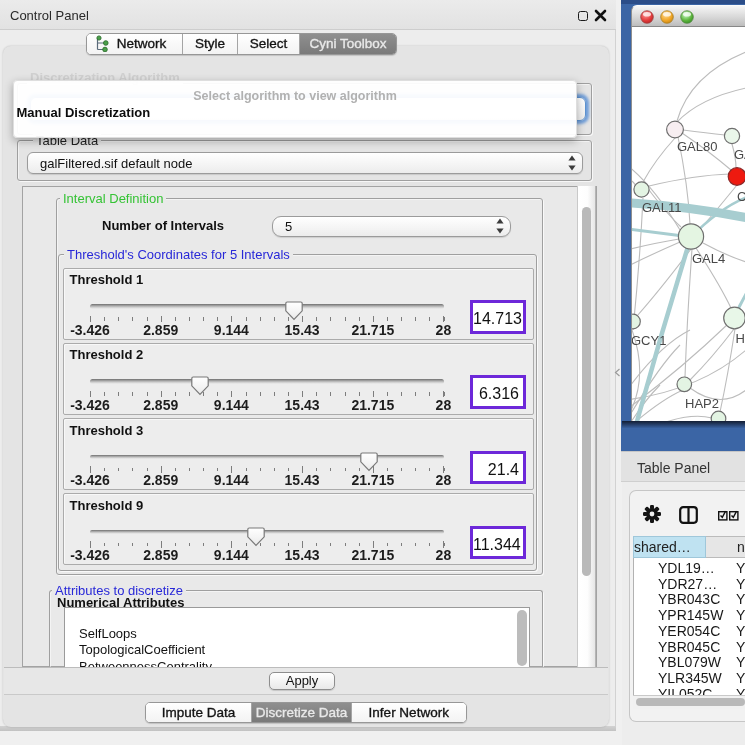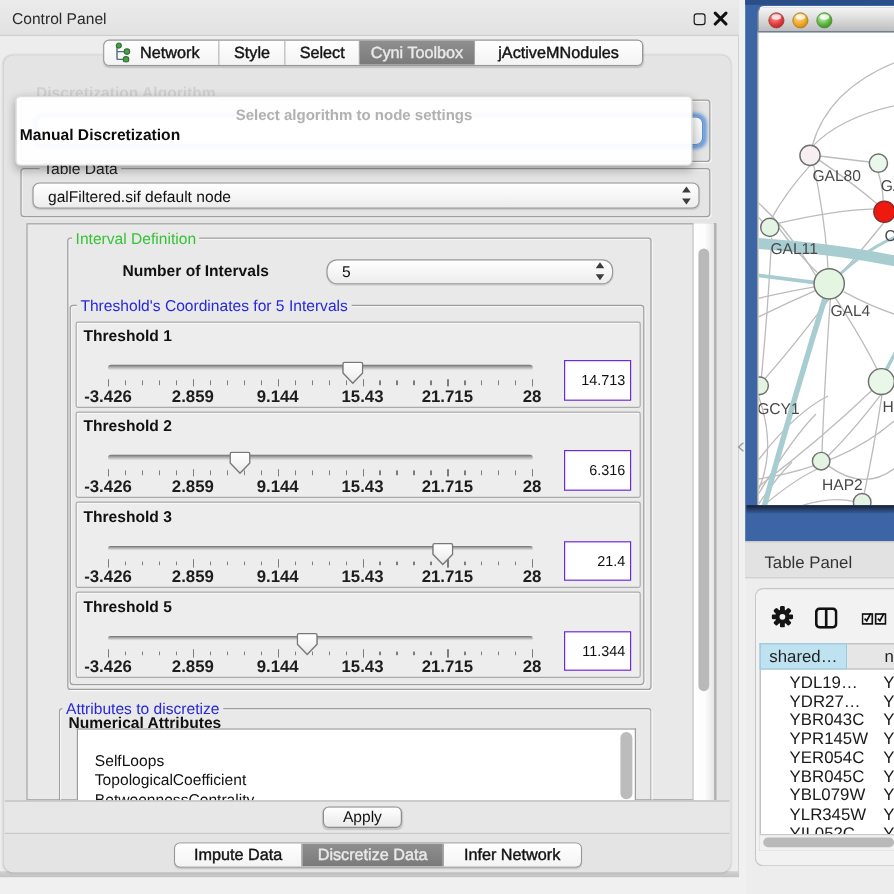--- a/index.html
+++ b/index.html
@@ -19,21 +19,21 @@
 .tbt{position:absolute;font-size:13px;line-height:13px;padding:0 3px;}
 .combo{background:linear-gradient(#ffffff,#f2f2f2 70%,#ececec);border:1px solid #9b9b9b;border-radius:6px;box-shadow:0 1px 1px rgba(0,0,0,0.12);}
 .combo span{position:absolute;left:12px;top:3px;font-size:13px;color:#111;}
 .arrs path{fill:#3c3c3c;}
 .thrbox{width:471px;height:72px;background:#ededed;border:1px solid #ababab;border-radius:2px;box-shadow:inset 1px 1px 0 #f8f8f8;}
 .thrlbl{font-weight:bold;font-size:13px;color:#111;line-height:13px;}
 .track{left:90px;width:353.5px;height:4.5px;border-radius:2.5px;background:linear-gradient(#6f6f6f,#b4b4b4 45%,#d9d9d9 75%,#eeeeee);}
 .minticks{left:90px;width:354.5px;height:3.5px;background:repeating-linear-gradient(to right,#7d7d7d 0 1px,transparent 1px 14.14px);}
 .majticks{left:90px;width:354.5px;height:6.5px;background:repeating-linear-gradient(to right,#7d7d7d 0 1px,transparent 1px 70.7px);}
 .tlab{transform:translateX(-50%);font-size:14px;font-weight:bold;color:#1d1d1d;line-height:11.5px;}
-.valbox{left:470px;width:56px;height:33.5px;background:#fff;border:1px solid #6d28d9;font-size:12px;text-align:right;line-height:32px;padding-right:4px;color:#111;}
+.valbox{left:470px;width:56px;height:33.5px;background:#fff;border:3px solid #6d28d9;font-size:16px;text-align:right;line-height:32px;padding-right:4px;color:#111;}
 #scrollp{left:22px;top:186px;width:575px;height:481px;border:1px solid #a3a3a3;background:#e9e9e9;}
 #sbtrack{left:577px;top:186px;width:19px;height:481px;background:linear-gradient(90deg,#ffffff,#fdfdfd 55%,#e6e6e6);border-left:1px solid #c9c9c9;border-right:1px solid #b5b5b5;}
 #sbthumb{left:582px;top:207px;width:9px;height:369px;background:#b9b9b9;border-radius:4.5px;}
 #nlist{left:64px;top:607px;width:466px;height:60px;background:#fff;border:1px solid #9a9a9a;border-bottom:none;overflow:hidden;}
 #nlist span{position:absolute;left:14px;font-size:13px;line-height:13px;color:#111;}
 #lthumb{left:517px;top:610px;width:10px;height:56px;background:#bcbcbc;border-radius:5px;}
 #applyrow{left:4px;top:667px;width:604px;height:28px;background:#e7e7e7;border-top:1px solid #bcbcbc;border-bottom:1px solid #c9c9c9;}
 #applybtn{left:269px;top:672px;width:66px;height:18px;background:linear-gradient(#ffffff,#e9e9e9);border:1px solid #8e8e8e;border-radius:5px;text-align:center;line-height:16px;font-size:13px;color:#111;box-shadow:0 1px 1px rgba(0,0,0,0.15);}
 #popup{left:13px;top:80px;width:564px;height:58px;background:rgba(255,255,255,0.95);border-radius:4px;border:1px solid #dedede;box-shadow:0 3px 8px rgba(0,0,0,0.3);}
 #popup .p1{position:absolute;left:0;right:0;top:8px;text-align:center;color:#b1b1b1;font-weight:bold;font-size:12.5px;}
@@ -42,21 +42,21 @@
 #gap{left:616px;top:0;width:6px;height:745px;background:#f0f0f0;}
 #blue{left:621px;top:0;width:124px;height:451px;background:#3b65a5;}
 #bluetop{left:621px;top:0;width:124px;height:4px;background:#2b4d88;}
 #mactitle{left:631px;top:5px;width:114px;height:22px;background:linear-gradient(#f6f6f6,#d8d8d8 55%,#bdbdbd);border-top:1px solid #fbfbfb;border-left:1px solid #8f8f8f;border-bottom:1px solid #888;border-top-left-radius:6px;}
 #canvas{left:631px;top:27px;width:114px;height:394px;background:#fff;border-left:1px solid #8f8f8f;overflow:hidden;}
 #winshadow{left:622px;top:421px;width:123px;height:7px;background:linear-gradient(rgba(10,14,26,0.82),rgba(30,50,90,0.1));}
 #tpbar{left:621px;top:451px;width:124px;height:31px;background:#e2e2e2;border-top:1px solid #c6c6c6;border-bottom:1px solid #cfcfcf;}
 #tpbar span{position:absolute;left:16px;top:8px;font-size:14px;color:#333;}
 #tpanel{left:629px;top:490px;width:116px;height:232px;background:#f2f2f2;border:1px solid #c6c6c6;border-radius:7px 0 0 7px;border-right:none;}
 #ttable{left:633px;top:536px;width:112px;height:173px;background:#fff;border:1px solid #b2b2b2;border-right:none;overflow:hidden;}
-.th1{left:633px;top:536px;width:73px;height:22px;background:#bfe2f1;border:1px solid #9fc7da;font-size:14px;color:#222;text-align:center;line-height:21px;}
+.th1{left:633px;top:536px;width:73px;height:22px;background:#bfe2f1;border:1px solid #9fc7da;font-size:14px;color:#222;line-height:21px;}
 .th2{left:706px;top:536px;width:39px;height:22px;background:#e6e6e6;border-top:1px solid #bbb;border-bottom:1px solid #bbb;font-size:14px;color:#222;padding-left:31px;line-height:21px;overflow:hidden;}
 .trow{left:633px;width:112px;height:15.7px;font-size:14px;color:#191919;margin-left:20px;}
 .trow .c1{position:absolute;left:5px;top:1px;}
 .trow .c2{position:absolute;left:83px;top:1px;}
 #tsb{left:633px;top:695px;width:112px;height:14px;background:#f1f1f1;border-top:1px solid #c9c9c9;}
 #tsbthumb{left:636px;top:698px;width:109px;height:8px;background:#b9b9b9;border-radius:4px;}
 </style></head>
 <body>
 <div id="lwin"></div>
 <div style="left:0;top:726px;width:616px;height:5px;background:linear-gradient(#d2d2d2,#c2c2c2);"></div>
@@ -164,21 +164,21 @@
 </svg>
 <span class="tlab" style="left:90px;top:475px;">-3.426</span>
 <span class="tlab" style="left:160.7px;top:475px;">2.859</span>
 <span class="tlab" style="left:231.4px;top:475px;">9.144</span>
 <span class="tlab" style="left:302.1px;top:475px;">15.43</span>
 <span class="tlab" style="left:372.8px;top:475px;">21.715</span>
 <span class="tlab" style="left:443.4px;top:475px;">28</span>
 <div class="valbox" style="top:450.5px;">21.4</div>
 
 <div class="thrbox" style="left:62.5px;top:493.3px;"></div>
-<span class="thrlbl" style="left:69.5px;top:498.8px;">Threshold 5</span>
+<span class="thrlbl" style="left:69.5px;top:498.8px;">Threshold 9</span>
 <div class="track" style="top:529.8px;"></div>
 <div class="majticks" style="top:541.3px;"></div>
 <div class="minticks" style="top:542.8px;"></div>
 <svg class="thumb" style="left:247px;top:526.8px;" width="18" height="20" viewBox="-9 -9 18 20">
  <defs>
       <linearGradient id="tg4" x1="0" y1="0" x2="0" y2="1">
         <stop offset="0" stop-color="#ffffff"></stop>
         <stop offset="0.55" stop-color="#f4f4f4"></stop>
         <stop offset="1" stop-color="#e9e9e9"></stop>
       </linearGradient>
@@ -200,40 +200,39 @@
   <span style="top:19px;">SelfLoops</span>
   <span style="top:35px;">TopologicalCoefficient</span>
   <span style="top:52px;">BetweennessCentrality</span>
 </div>
 <div id="lthumb"></div>
 
 <div id="applyrow"></div>
 <div id="applybtn">Apply</div>
 <div class="seg" id="bottabs">
   <div style="width:106px;">Impute Data</div>
-  <div style="width:118px;" class="sel">Discretize Data</div>
+  <div style="width:100px;" class="sel">Discretize Data</div>
   <div style="width:113.5px;">Infer Network</div>
 </div>
 
 <div class="seg" id="toptabs">
   <div style="width:96px;padding-left:14px;">Network</div>
   <div style="width:55px;">Style</div>
   <div style="width:62px;">Select</div>
   <div style="width:96px;" class="sel">Cyni Toolbox</div>
-  <div style="width:139px;">jActiveMNodules</div>
 </div>
 <svg style="left:95px;top:34.5px;" width="14" height="17" viewBox="0 0 14 17">
     <path d="M2.5,3 L2.5,14.5 M2.5,8 L10.5,8 M2.5,14.5 L9.5,14.5" stroke="#5a6a7a" stroke-width="1.2" fill="none"></path>
     <circle cx="4" cy="3" r="2.1" fill="#4aa04a" stroke="#2e6e2e" stroke-width="0.9"></circle>
     <circle cx="10.8" cy="8" r="2.3" fill="#4aa04a" stroke="#2e6e2e" stroke-width="0.9"></circle>
     <circle cx="10" cy="14.5" r="2.3" fill="#4aa04a" stroke="#2e6e2e" stroke-width="0.9"></circle>
   </svg>
 
 <div id="popup">
-  <div class="p1">Select algorithm to node settings</div>
+  <div class="p1">Select algorithm to view algorithm</div>
   <div class="p2">Manual Discretization</div>
 </div>
 
 <div id="gap"></div>
 <div style="left:622px;top:482px;width:123px;height:263px;background:#ededed;"></div>
 <svg style="left:614px;top:368px;" width="7" height="9" viewBox="0 0 7 9">
     <path d="M5.5,1 L1.5,4.5 L5.5,8" stroke="#9a9a9a" stroke-width="1.2" fill="none"></path>
   </svg>
 <div id="blue"></div>
 <div id="bluetop"></div>

